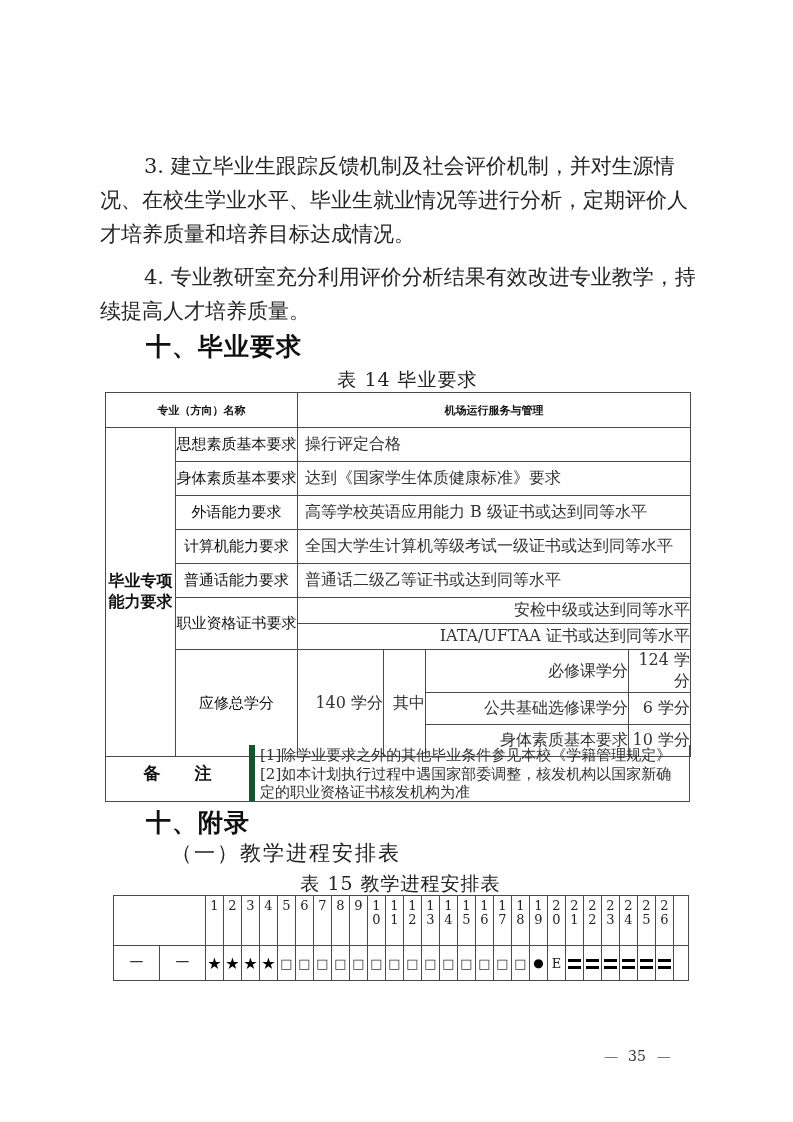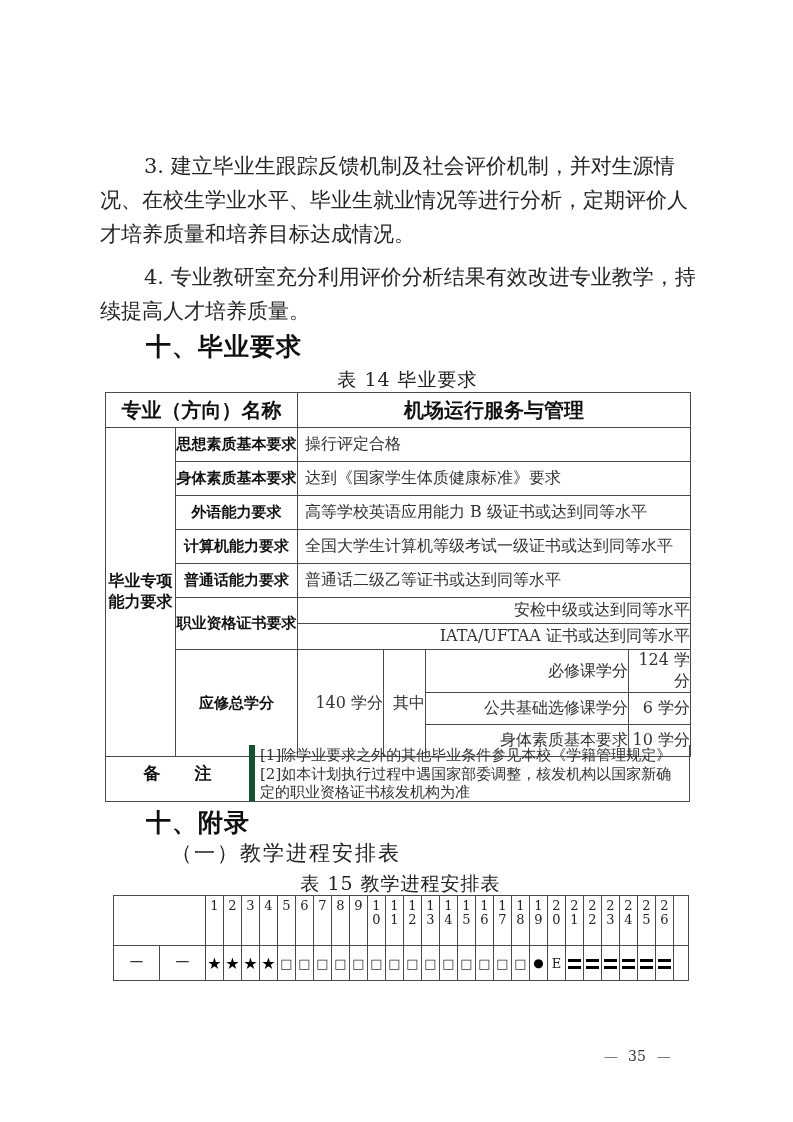--- a/index.html
+++ b/index.html
@@ -14,22 +14,22 @@
   .para .line{white-space:nowrap;}
   .para .first{padding-left:44px;}
   
   .h1{font-family:"DejaVu Sans","Liberation Sans",sans-serif;font-weight:bold;
       font-size:25px;color:#101010;letter-spacing:1px;}
   .sub{font-size:21px;color:#222;letter-spacing:2px;}
   .cap{font-size:19px;color:#222;text-align:center;letter-spacing:1px;}
   
   table.t14{border-collapse:collapse;table-layout:fixed;width:585px;}
   .t14 td{border:1px solid #4a4a4a;vertical-align:middle;padding:0;overflow:hidden;}
-  .t14 .hdr{font-weight:bold;font-size:20px;text-align:center;color:#111;}
-  .t14 .lbl{font-weight:bold;font-size:15px;text-align:center;color:#111;}
+  .t14 .hdr{font-weight:bold;font-size:11px;text-align:center;color:#111;}
+  .t14 .lbl{font-weight:normal;font-size:15px;text-align:center;color:#111;}
   .t14 .val{font-size:16px;text-align:left;padding-left:7px;color:#333;}
   .t14 .valc{font-size:16px;text-align:right;color:#333;}
   .t14 .side{font-weight:bold;font-size:16px;text-align:center;color:#111;}
   .t14 .side .l2{}
   
   .remark{display:flex;width:583px;height:56px;border:1px solid #4a4a4a;border-top:none;box-sizing:content-box;}
   .rlab{width:143px;flex:0 0 143px;border-right:6px solid #14532d;display:flex;
         align-items:center;justify-content:center;font-weight:bold;font-size:17px;color:#111;}
   .rbody{flex:1;padding:1px 4px 0 5px;font-size:15px;line-height:18.5px;color:#333;}
   

